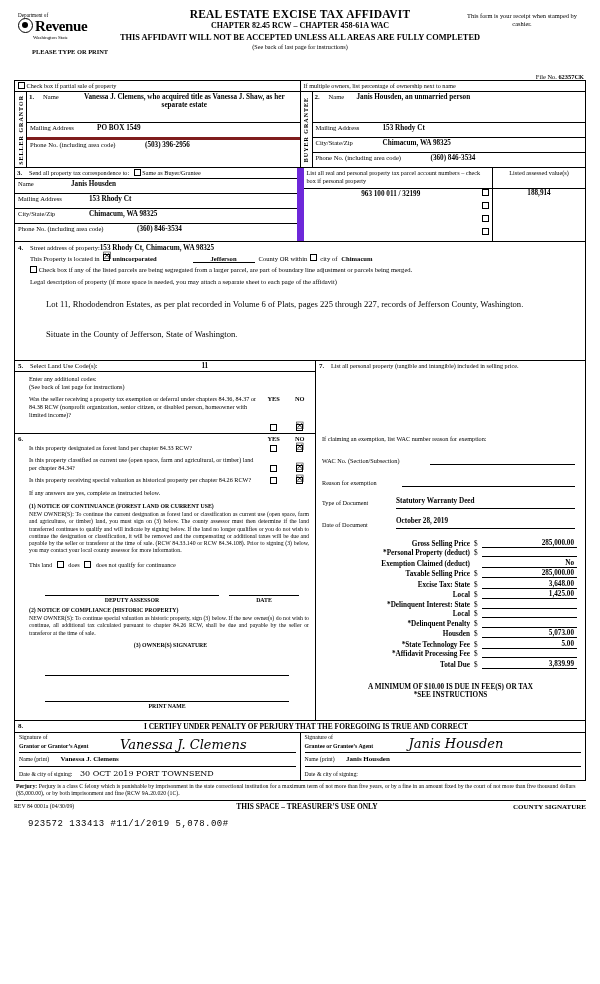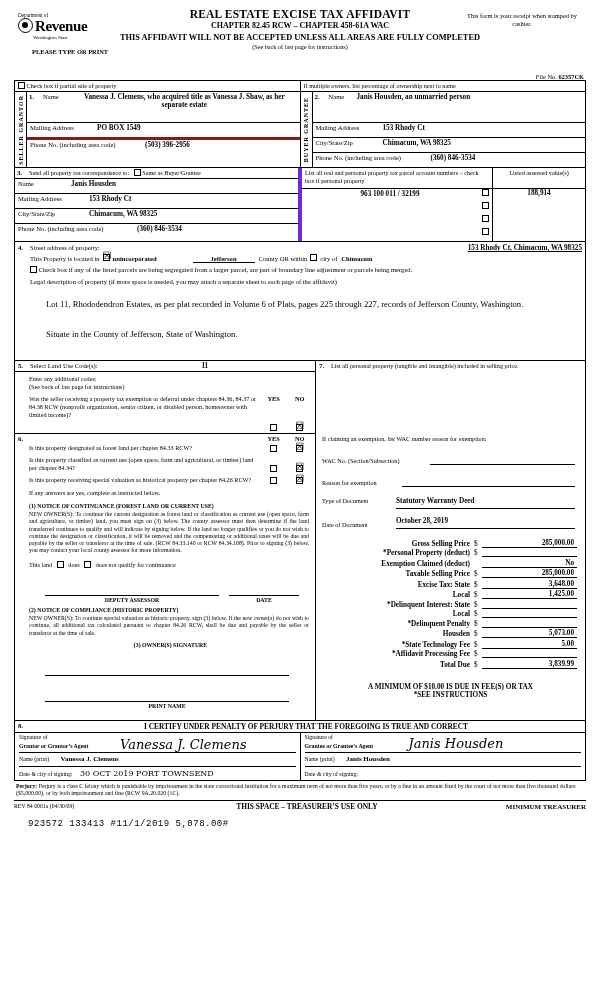--- a/index.html
+++ b/index.html
@@ -145,21 +145,21 @@
       </div>
       <div style="display:flex;border-bottom:1px solid #000;height:14px;">
         <div style="width:66px;padding:1px 3px;" class="lbl">City/State/Zip</div>
         <div style="flex:1;padding:1px 2px;" class="val">Chimacum, WA 98325</div>
       </div>
       <div style="display:flex;height:14px;">
         <div style="width:114px;padding:1px 3px;" class="lbl">Phone No. (including area code)</div>
         <div style="flex:1;padding:1px 2px;" class="val">(360) 846-3534</div>
       </div>
     </div>
-    <div style="flex:1;border-left:4px solid #6d28d9;display:flex;">
+    <div style="flex:1;border-left:7px solid #6d28d9;display:flex;">
       <div style="flex:1;">
         <div class="small" style="padding:1px 3px;border-bottom:1px solid #000;height:18px;">List all real and personal property tax parcel account numbers – check box if personal property</div>
         <div style="display:flex;height:13px;">
           <div style="flex:1;text-align:center;padding-top:1px;" class="val">963 100 011 / 32199</div>
           <div style="width:14px;text-align:center;"><span class="cb"></span></div>
         </div>
         <div style="display:flex;height:13px;">
           <div style="flex:1;text-align:center;" class="val"></div>
           <div style="width:14px;text-align:center;"><span class="cb"></span></div>
         </div>
@@ -179,21 +179,21 @@
         <div class="val c" style="height:13px;"></div>
         <div class="val c" style="height:13px;"></div>
       </div>
     </div>
   </div>
 
   <div class="bx" style="border-top:none;padding:2px 3px;">
     <div style="display:flex;">
       <div style="width:12px;" class="num">4.</div>
       <div class="lbl">Street address of property:</div>
-      <div class="val" style="flex:1;text-align:right;text-decoration:underline;">153 Rhody Ct, Chimacum, WA  98325</div>
+      <div class="val" style="flex:1;text-align:left;">153 Rhody Ct, Chimacum, WA  98325</div>
     </div>
     <div style="display:flex;align-items:baseline;margin-top:2px;padding-left:12px;" class="lbl">
       <span>This Property is located in</span>
       <span class="cb cbx" style="margin:0 3px;"></span>
       <span class="b">unincorporated</span>
       <span class="b" style="margin-left:36px;text-decoration:none;border-bottom:1px solid #000;padding:0 18px;">Jefferson</span>
       <span style="margin-left:4px;">County OR  within</span>
       <span class="cb" style="margin:0 3px;"></span>
       <span>city of</span>
       <span class="b" style="margin-left:4px;">Chimacum</span>
@@ -302,21 +302,21 @@
       <div style="height:62px;"></div>
       <div class="small" style="padding:2px 6px;">If claiming an exemption, list WAC number reason for exemption:</div>
       <div style="display:flex;align-items:flex-end;padding:8px 10px 0 6px;">
         <div class="small" style="width:108px;">WAC No. (Section/Subsection)</div>
         <div style="flex:1;border-bottom:1px solid #000;height:11px;" class="val"></div>
       </div>
       <div style="display:flex;align-items:flex-end;padding:10px 10px 0 6px;">
         <div class="small" style="width:80px;">Reason for exemption</div>
         <div style="flex:1;border-bottom:1px solid #000;height:11px;" class="val"></div>
       </div>
-      <div style="display:flex;align-items:flex-start;padding:10px 10px 0 6px;">
+      <div style="display:flex;align-items:center;padding:10px 10px 0 6px;">
         <div class="small" style="width:74px;">Type of Document</div>
         <div style="flex:1;border-bottom:1px solid #000;height:11px;" class="val">Statutory Warranty Deed</div>
       </div>
       <div style="display:flex;align-items:flex-end;padding:8px 10px 0 6px;">
         <div class="small" style="width:74px;">Date of Document</div>
         <div style="flex:1;border-bottom:1px solid #000;height:11px;" class="val">October 28, 2019</div>
       </div>
 
       <div style="padding:10px 8px 0 4px;">
         <div class="moneyrow">
@@ -430,17 +430,17 @@
   </div>
 
   <div class="footl" style="padding:2px 2px 0 2px;">
     <span class="b">Perjury:</span>
     <span>Perjury is a class C felony which is punishable by imprisonment in the state correctional institution for a maximum term of not more than five years, or by a fine in an amount fixed by the court of not more than five thousand dollars ($5,000.00), or by both imprisonment and fine (RCW 9A.20.020 (1C).</span>
   </div>
 
   <div style="display:flex;align-items:flex-end;border-top:1px solid #000;margin-top:2px;padding-top:1px;">
     <div class="tiny" style="width:110px;">REV 84 0001a (04/30/09)</div>
     <div class="b c" style="flex:1;font-size:7.4px;">THIS SPACE – TREASURER’S USE ONLY</div>
-    <div class="b" style="width:96px;text-align:right;font-size:7px;">MINIMUM TREASURER</div>
+    <div class="b" style="width:96px;text-align:right;font-size:7px;">COUNTY SIGNATURE</div>
   </div>
 
   <div class="btm">923572 133413 #11/1/2019 5,078.00#</div>
 </div>
 
 </body></html>

